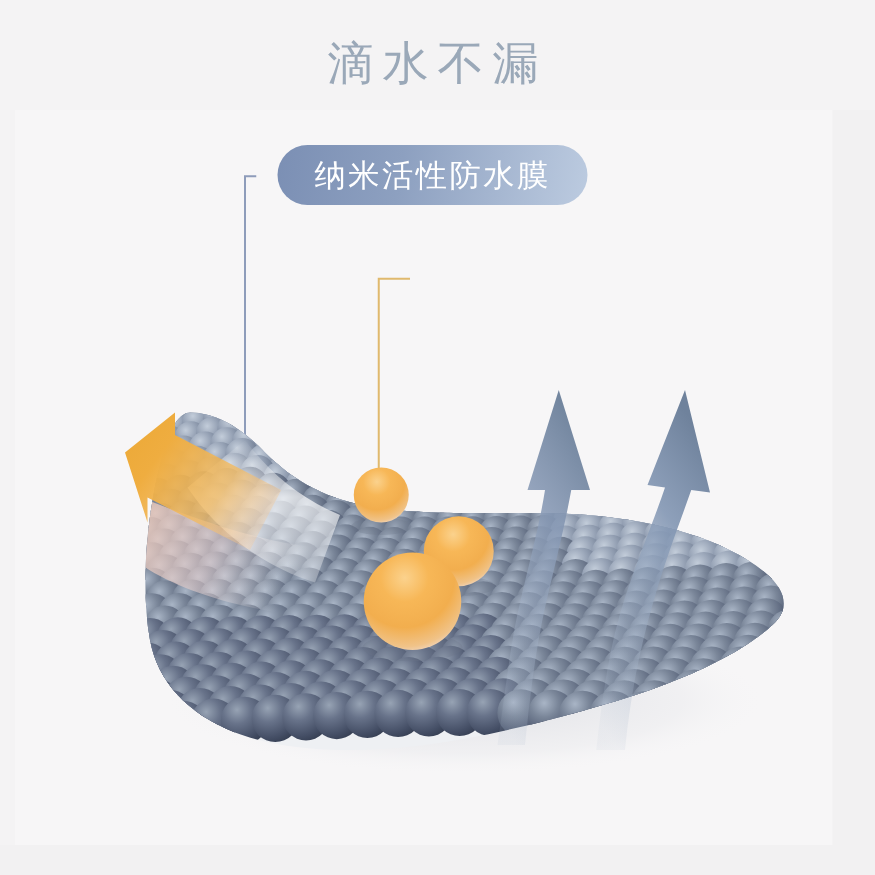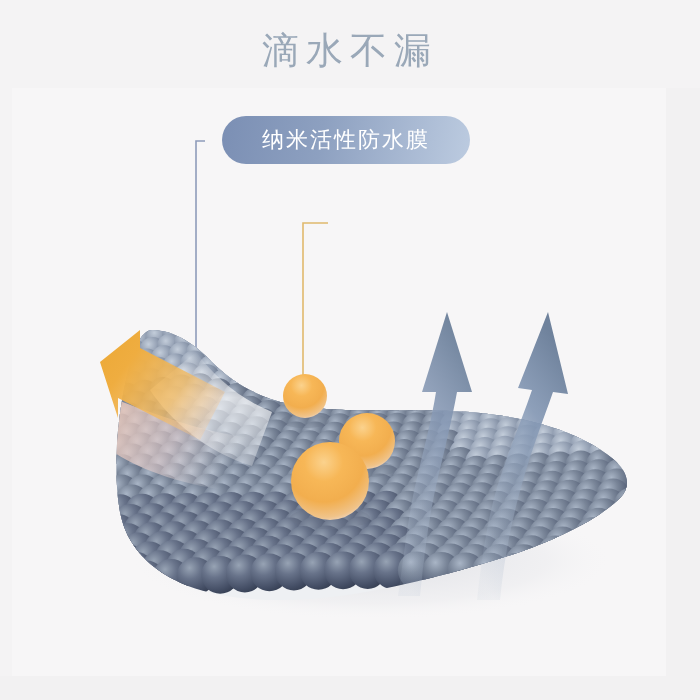--- a/index.html
+++ b/index.html
@@ -58,21 +58,21 @@
     user-select: none;
   }
   
   .pill {
     position: absolute;
     display: flex;
     align-items: center;
     justify-content: center;
     border-radius: 999px;
     color: #ffffff;
-    font-size: 22px;
+    font-size: 25px;
     letter-spacing: 2px;
     white-space: nowrap;
     font-family: Liberation Sans, sans-serif;
   }
   #pill-membrane {
     left: 222px;
     top: 116px;
     width: 248px;
     height: 48px;
     background: linear-gradient(100deg, #7b8fb4 0%, #8da0c0 40%, #bccbe0 100%);

